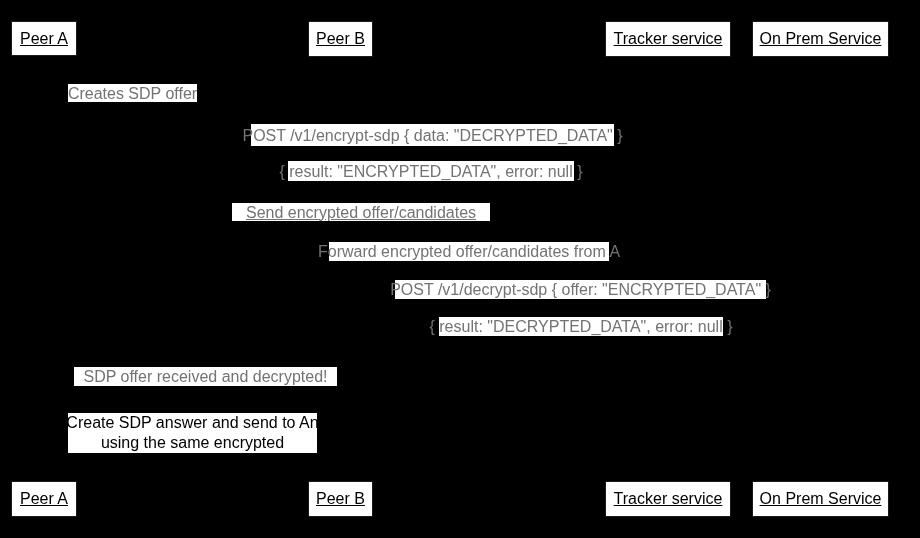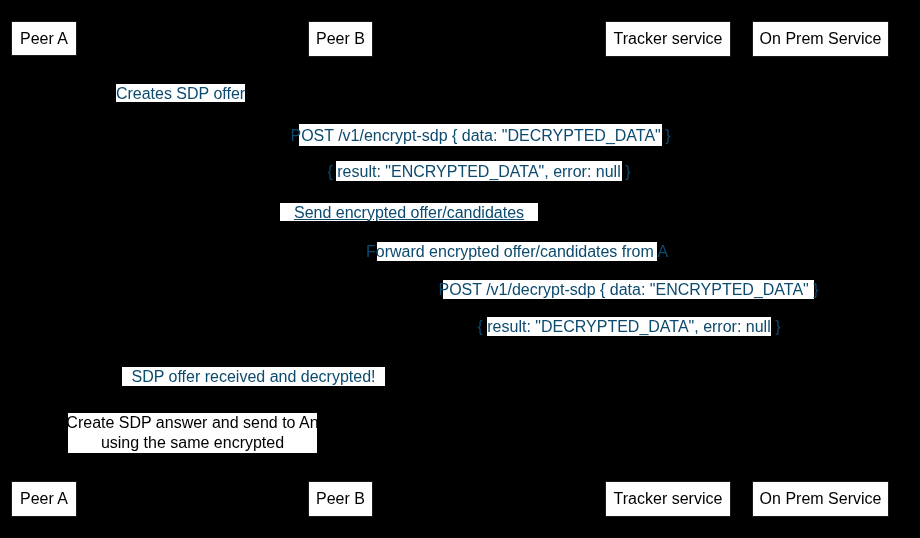--- a/index.html
+++ b/index.html
@@ -19,33 +19,33 @@
     position: absolute;
     box-sizing: border-box;
     background: #ffffff;
     color: #000000;
     border: 1px solid #1a1a1a;
     display: flex;
     align-items: center;
     justify-content: center;
     font-size: 16px;
     white-space: nowrap;
+    text-decoration: underline;
   }
   .msg {
     position: absolute;
     box-sizing: border-box;
     background: #ffffff;
-    color: #0c4a6e;
+    color: #737373;
     font-size: 16px;
     line-height: 19px;
     display: flex;
     align-items: center;
     justify-content: center;
     white-space: nowrap;
-    margin-left: 48px;
   }
   .note {
     position: absolute;
     box-sizing: border-box;
     background: #ffffff;
     color: #000000;
     font-size: 16px;
     line-height: 20px;
     text-align: right;
     display: flex;
@@ -68,21 +68,21 @@
   <div class="msg" style="left:68px; top:84px; width:129px; height:18px;">Creates SDP offer</div>
 
   <div class="msg" style="left:251px; top:124px; width:363px; height:22px;">POST /v1/encrypt-sdp { data: "DECRYPTED_DATA" }</div>
 
   <div class="msg" style="left:288px; top:161px; width:286px; height:20px;">{ result: "ENCRYPTED_DATA", error: null }</div>
 
   <div class="msg" style="left:232px; top:203px; width:258px; height:18px;text-decoration:underline;">Send encrypted offer/candidates</div>
 
   <div class="msg" style="left:329px; top:242px; width:280px; height:19px;">Forward encrypted offer/candidates from A</div>
 
-  <div class="msg" style="left:395px; top:280px; width:371px; height:19px;">POST /v1/decrypt-sdp { data: "ENCRYPTED_DATA" }</div>
+  <div class="msg" style="left:395px; top:280px; width:371px; height:19px;">POST /v1/decrypt-sdp { offer: "ENCRYPTED_DATA" }</div>
 
   <div class="msg" style="left:439px; top:317px; width:284px; height:19px;">{ result: "DECRYPTED_DATA", error: null }</div>
 
   <div class="msg" style="left:74px; top:367px; width:263px; height:19px;">SDP offer received and decrypted!</div>
 
   <div class="note" style="left:68px; top:413px; width:249px; height:40px;">
     <span class="line">Create SDP answer and send to An</span>
     <span class="line">using the same encrypted</span>
   </div>
 

